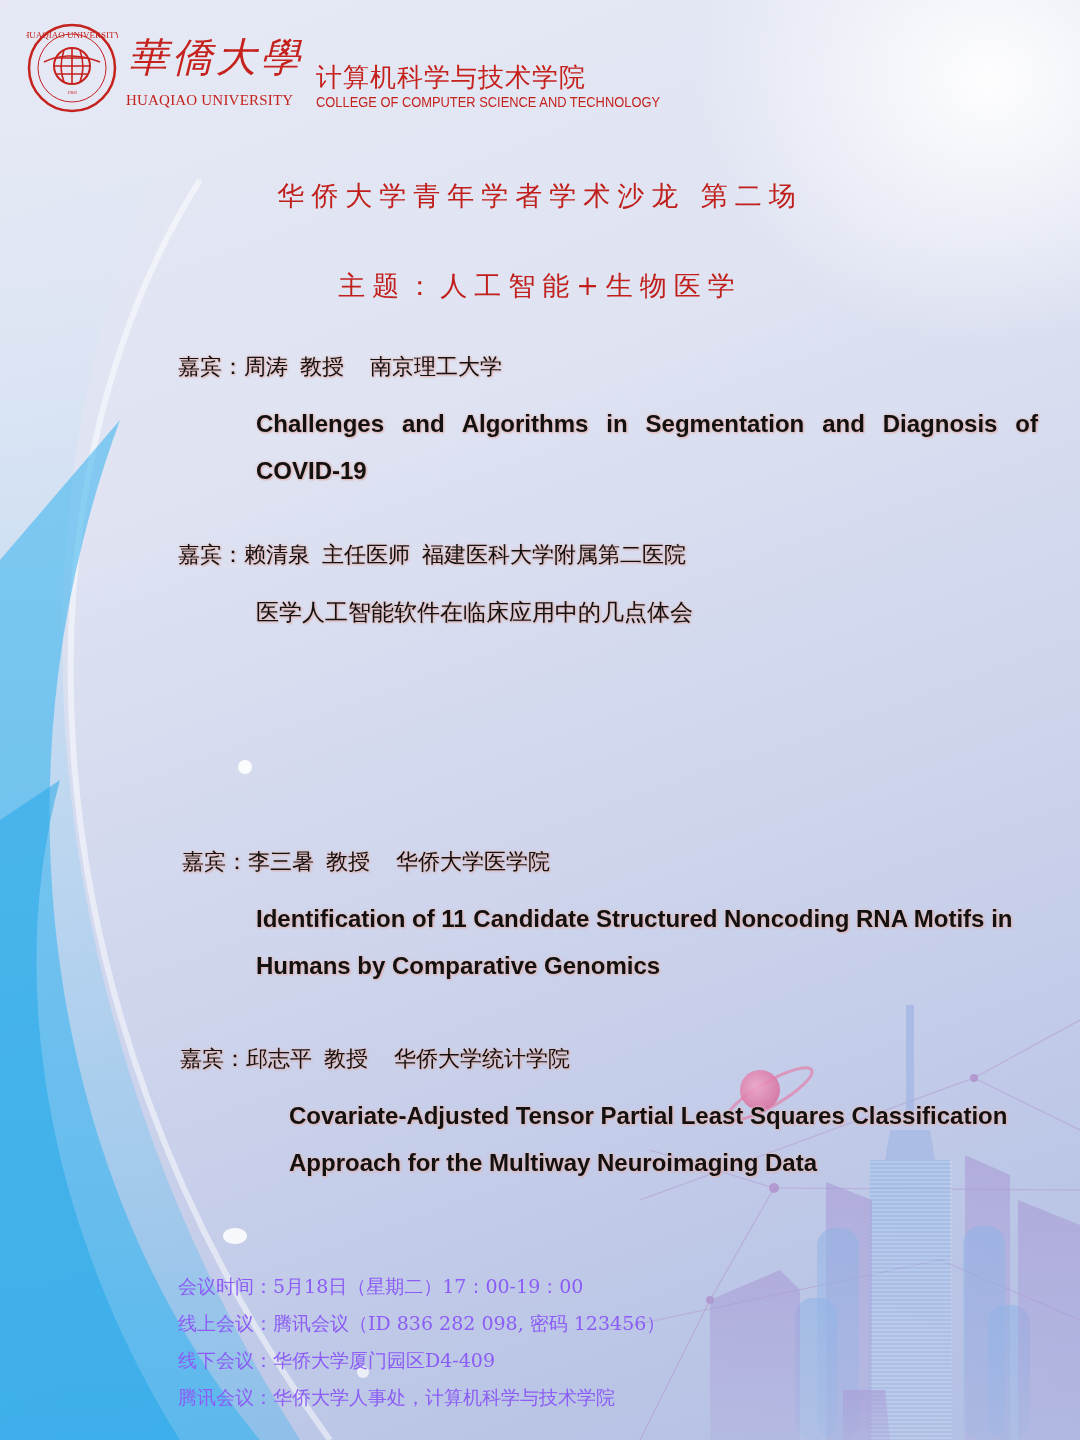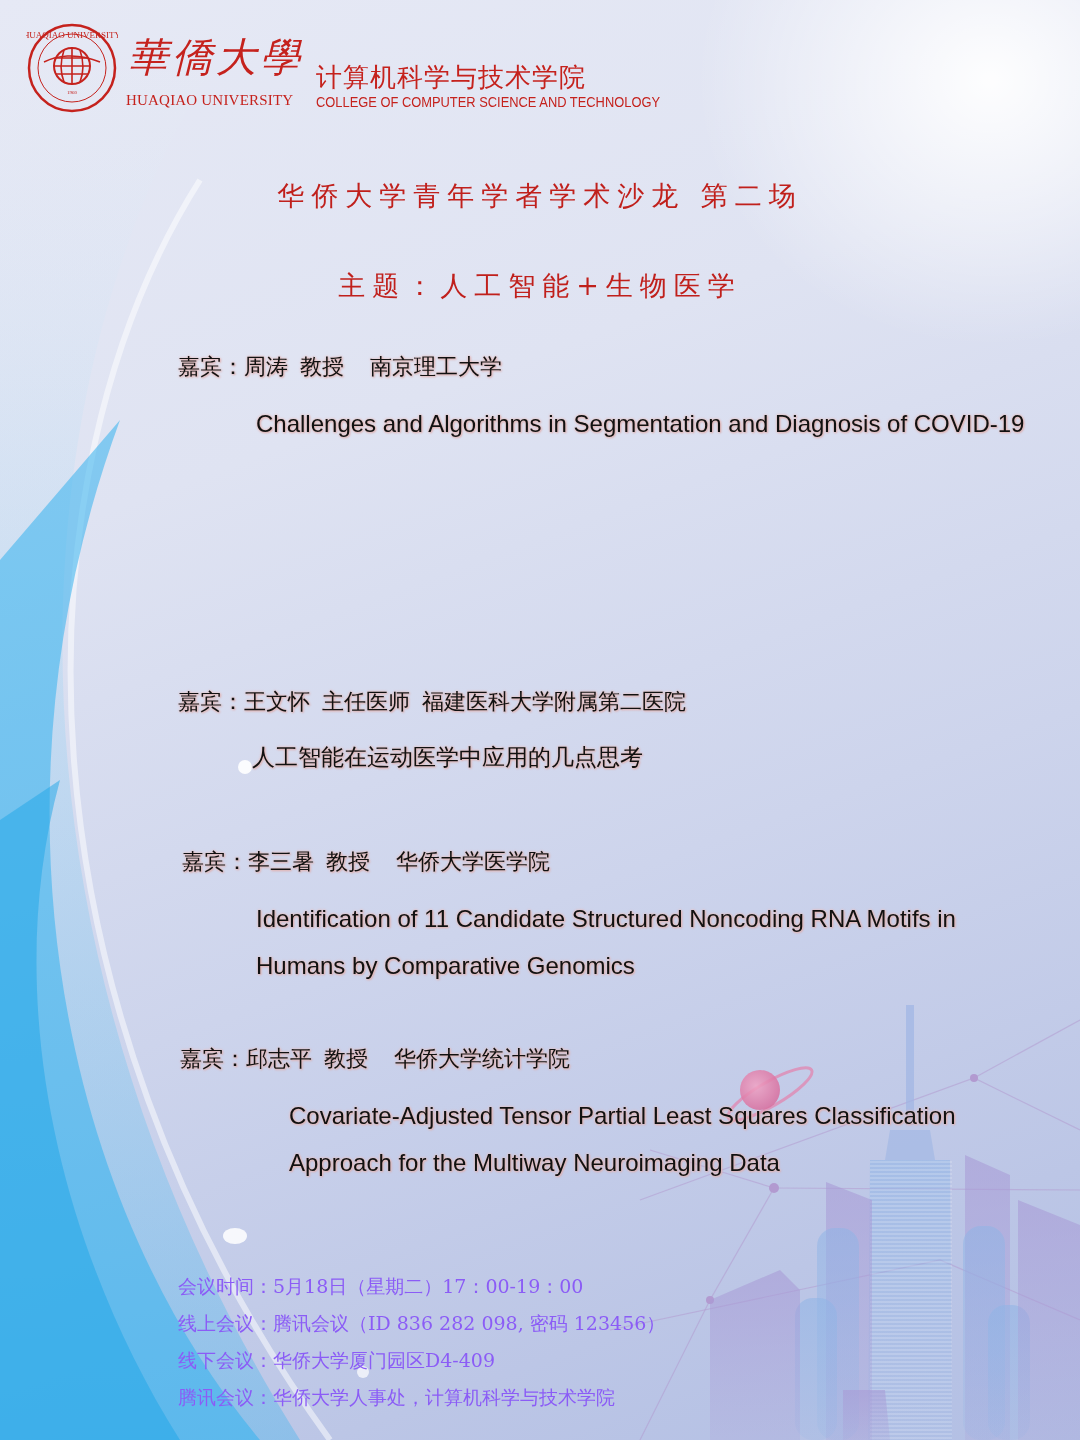--- a/index.html
+++ b/index.html
@@ -25,21 +25,21 @@
   .title { position: absolute; left: 0; width: 1080px; text-align: center; font-family: "DejaVu Serif", serif; font-weight: normal; color: #c0201c; letter-spacing: 7px; }
   .title-main { top: 178px; font-size: 27px; }
   .title-sub { top: 268px; font-size: 27px; }
 
   
   .glow { color: #111; text-shadow: 0 0 2px #e9c4c4, 0 0 3px #e6bcbc, 1px 1px 2px #d9a9a9; }
   .speaker { position: absolute; left: 178px; width: 860px; }
   .speaker-line { font-family: "DejaVu Serif", serif; font-size: 22px; white-space: nowrap; }
   .speaker-line span { margin-right: 12px; margin-top: 8px; }
   .talk { margin-left: 78px; margin-top: 18px; line-height: 47px; font-size: 24px; }
-  .talk.en { font-family: "Liberation Sans", sans-serif; text-align: justify; }
+  .talk.en { font-family: "Liberation Sans", sans-serif; text-align: justify; font-weight: bold; }
   .talk.cn { font-family: "DejaVu Serif", serif; font-size: 23px; line-height: 36px; }
 
   
   .info { position: absolute; left: 178px; top: 1268px; font-family: "DejaVu Serif", serif; font-size: 19px; color: #8b5cf6; }
   .info-row { height: 37px; line-height: 37px; white-space: nowrap; }
 </style>
 </head>
 <body>
 
 <svg class="bg-layer" viewBox="0 0 1080 1440" xmlns="http://www.w3.org/2000/svg">
@@ -130,27 +130,27 @@
   <div class="title title-main">华侨大学青年学者学术沙龙 第二场</div>
   <div class="title title-sub">主题：人工智能+生物医学</div>
 
   <div class="speaker glow" style="top:352px;">
     <div class="speaker-line">
       <span style="margin-right:0">嘉宾：</span><span>周涛</span><span style="margin-right:26px">教授</span><span>南京理工大学</span>
     </div>
     <div class="talk en">Challenges and Algorithms in Segmentation and Diagnosis of COVID-19</div>
   </div>
 
+  <div class="speaker glow" style="top:540px;">
+    <div class="speaker-line">
+      <span style="margin-right:0">嘉宾：</span><span>赖清泉</span><span>主任医师</span><span>福建医科大学附属第二医院</span>
+    </div>
+    <div class="talk cn" style="margin-top:24px">医学人工智能软件在临床应用中的几点体会</div>
+  </div>
 
-  <div class="speaker glow" style="top:687px;">
-    <div class="speaker-line">
-      <span style="margin-right:0">嘉宾：</span><span>王文怀</span><span>主任医师</span><span>福建医科大学附属第二医院</span>
-    </div>
-    <div class="talk cn" style="margin-top:22px; margin-left:74px">人工智能在运动医学中应用的几点思考</div>
-  </div>
 
   <div class="speaker glow" style="top:847px; left:182px;">
     <div class="speaker-line">
       <span style="margin-right:0">嘉宾：</span><span>李三暑</span><span style="margin-right:26px">教授</span><span>华侨大学医学院</span>
     </div>
     <div class="talk en" style="margin-left:74px; text-align:left">Identification of 11 Candidate Structured Noncoding RNA Motifs in Humans by Comparative Genomics</div>
   </div>
 
   <div class="speaker glow" style="top:1044px; left:180px;">
     <div class="speaker-line">

